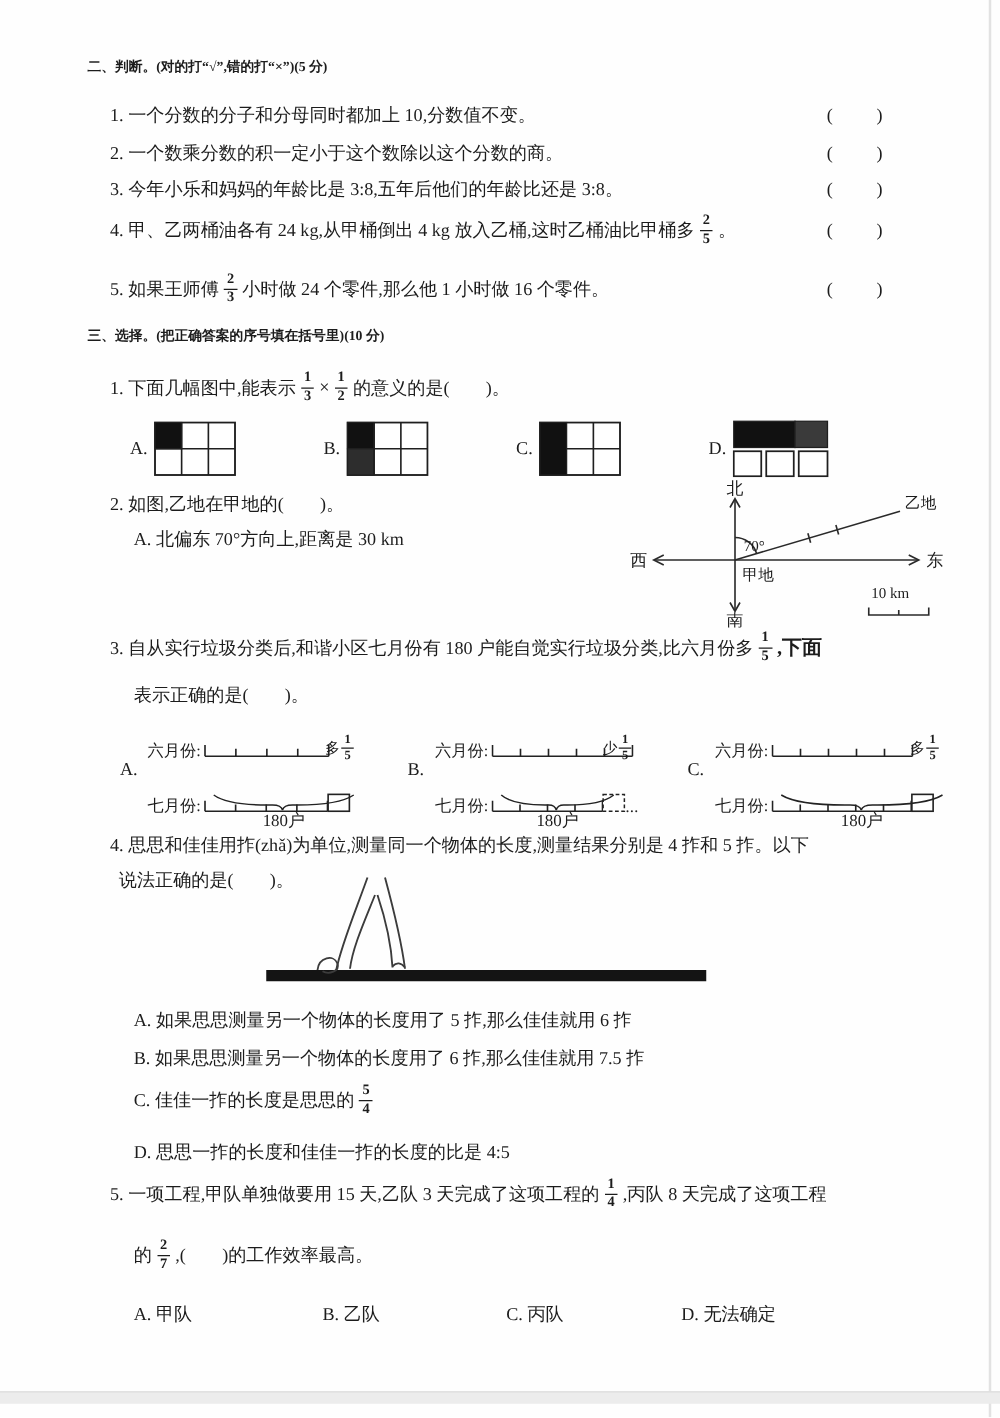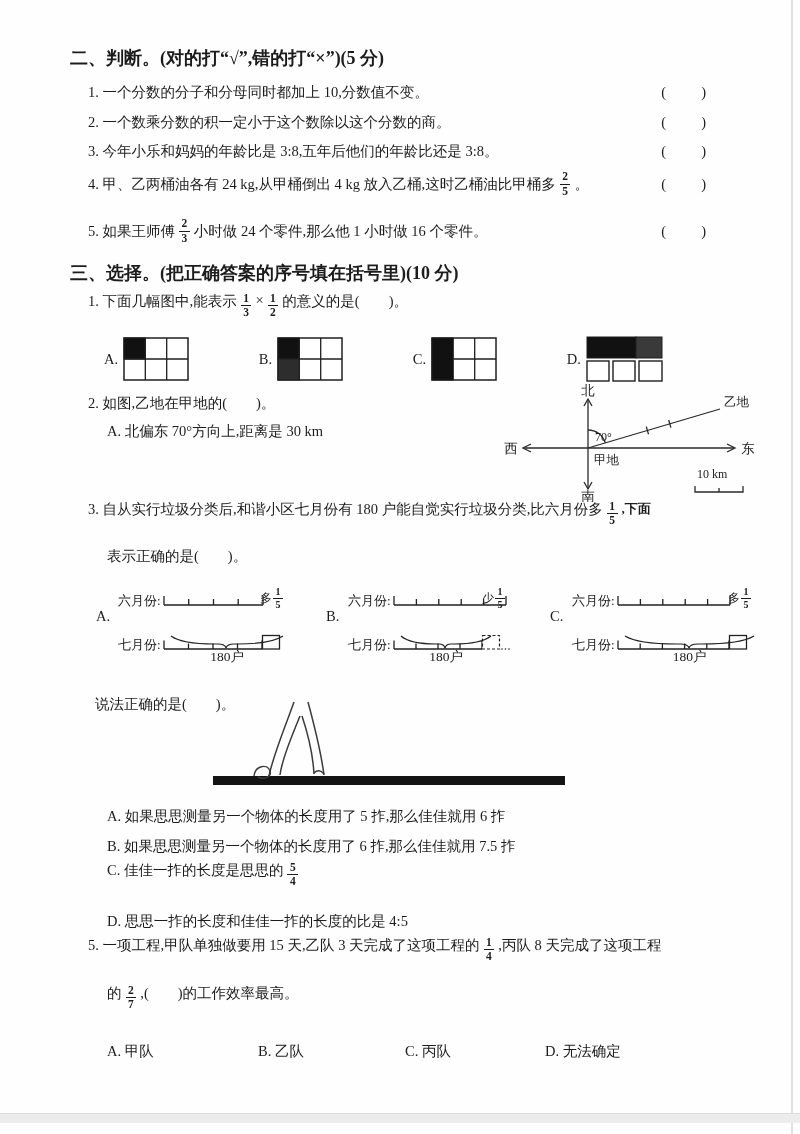--- a/index.html
+++ b/index.html
@@ -4,22 +4,22 @@
 <style>
   html,body { margin:0; padding:0; background:#ffffff; }
   .page {
     position:relative; width:800px; height:1134px; margin:0 auto;
     background:#fefefe; overflow:hidden;
     font-family:"Liberation Serif","DejaVu Serif",serif;
     color:#1c1c1c; font-size:14.5px;
   }
   .abs { position:absolute; }
   .nowrap { white-space:nowrap; }
-  .h { font-weight:700; font-size:18px; }
-  .line { display:flex; align-items:flex-start; white-space:nowrap; }
+  .h { font-weight:700; font-size:11px; }
+  .line { display:flex; align-items:center; white-space:nowrap; }
   .jrow { left:88px; right:92px; display:flex; justify-content:space-between; align-items:center; }
   .jtext { display:inline-flex; align-items:center; white-space:nowrap; }
   .paren { letter-spacing:2px; }
   .frac { display:inline-flex; flex-direction:column; align-items:center;
           font-size:11.5px; line-height:1.15; margin:0 4px; font-weight:600; }
   .frac > span:first-child { border-bottom:1.3px solid #1c1c1c; padding:0 2.5px; }
   .frac.mini { font-size:10px; margin:0 1px; font-weight:700; }
   .glabel { font-size:14.5px; margin-right:5px; }
   .gridrow { left:104px; top:336px; width:560px; display:flex;
              justify-content:space-between; align-items:center; }
@@ -170,21 +170,21 @@
     <text x="226" y="22" font-size="12.5">乙地</text>
     <text x="199" y="94" font-size="12">10 km</text>
   </svg>
 
   <div class="abs line" style="left:88px;top:500px;height:36px">
     <span>3. 自从实行垃圾分类后,和谐小区七月份有 180 户能自觉实行垃圾分类,比六月份多</span>
     <span class="frac">
         <span>1</span>
         <span>5</span>
       </span>
-    <span class="h" style="font-size:13px">,下面</span>
+    <span class="h" style="font-size:16px">,下面</span>
   </div>
   <div class="abs nowrap" style="left:107px;top:547px">表示正确的是(　　)。</div>
 
   <div class="abs fig" style="left:96px;top:566px;width:226px">
     <span class="flabel" style="left:0;top:42px">A.</span>
     <div class="frow" style="left:22px;top:4px">
       <span class="mlabel">六月份:</span>
       <svg width="101" height="14">
         <path d="M1,3 V12 M100,3 V12 M1,12 H100 M25.7,6 V12 M50.5,6 V12 M75.2,6 V12" stroke="#222" stroke-width="1.3" fill="none"></path>
       </svg>
@@ -262,20 +262,21 @@
         <path d="M1,6.5 V15 M112,6.5 V15 M1,15 H112 M23.2,9.5 V15 M45.4,9.5 V15 M67.6,9.5 V15 M89.8,9.5 V15" stroke="#222" stroke-width="1.3" fill="none"></path>
         <rect x="112.5" y="1.5" width="17" height="13.5" fill="#fff" stroke="#222" stroke-width="1.3"></rect>
       </svg>
     </div>
     <svg class="abs" style="left:74px;top:68px" width="131" height="16">
       <path d="M1,2 Q14,10 52,10 L56,10 Q64,10 65,14 Q66,10 74,10 L78,10 Q117,10 130,2" stroke="#222" stroke-width="1.2" fill="none"></path>
     </svg>
     <div class="abs house" style="left:74px;top:82px;width:131px">180户</div>
   </div>
 
+  <div class="abs nowrap" style="left:88px;top:667px">4. 思思和佳佳用拃(zhǎ)为单位,测量同一个物体的长度,测量结果分别是 4 拃和 5 拃。以下</div>
   <div class="abs nowrap" style="left:95px;top:695px">说法正确的是(　　)。</div>
 
   <svg class="abs" style="left:210px;top:700px" width="360" height="92">
     <rect x="3" y="76" width="352" height="9" fill="#141414"></rect>
     <g stroke="#3c3c3c" stroke-width="1.5" fill="none">
       <path d="M84,2 C74,30 63,56 59,76"></path>
       <path d="M98,2 C105,28 111,52 114,75"></path>
       <path d="M90,16 C82,36 72,58 70,75"></path>
       <path d="M92,16 C98,34 103,56 104,74"></path>
       <path d="M44,76 C45,66 57,63 60,71 C62,77 53,80 48,77"></path>

